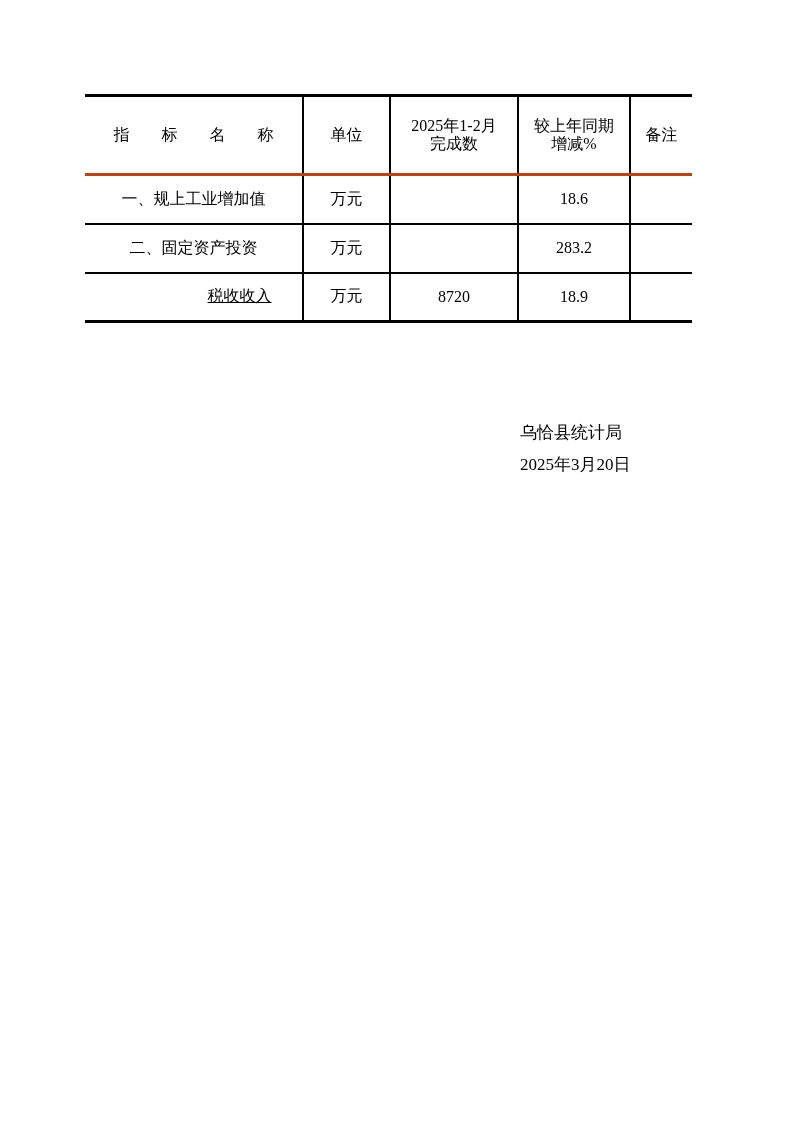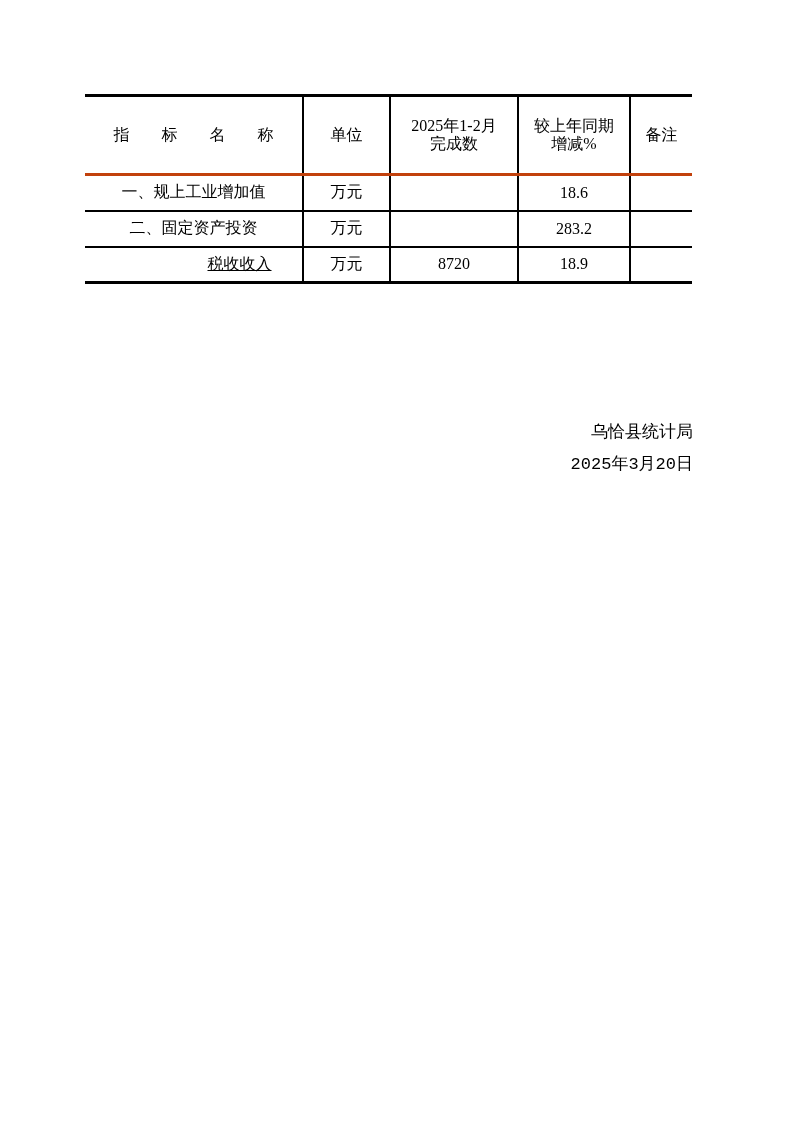--- a/index.html
+++ b/index.html
@@ -39,21 +39,21 @@
   
   table.stats-table th + th,
   table.stats-table td + td {
     border-left: 2px solid #000;
   }
   table.stats-table thead tr {
     height: 79px;
     border-bottom: 3px solid #c2410c;
   }
   table.stats-table tbody tr {
-    height: 36px;
+    height: 49px;
   }
   table.stats-table tbody tr:not(:last-child) {
     border-bottom: 2px solid #000;
   }
   th.multiline {
     white-space: pre-line;
     line-height: 18px;
   }
   td.indicator-cell {
     text-align: left;
@@ -61,23 +61,22 @@
   }
   td.indicator-cell.indent {
     padding-left: 92px;
     text-decoration: underline;
   }
   .footer-block {
     position: absolute;
     left: 520px;
     top: 417px;
     width: 173px;
-    text-align: right;
+    text-align: left;
     font-size: 17px;
-    font-family: Liberation Mono, monospace;
   }
   .footer-block .line {
     line-height: 32px;
     white-space: nowrap;
   }
 </style>
 </head>
 <body>
 
 <div class="page">

